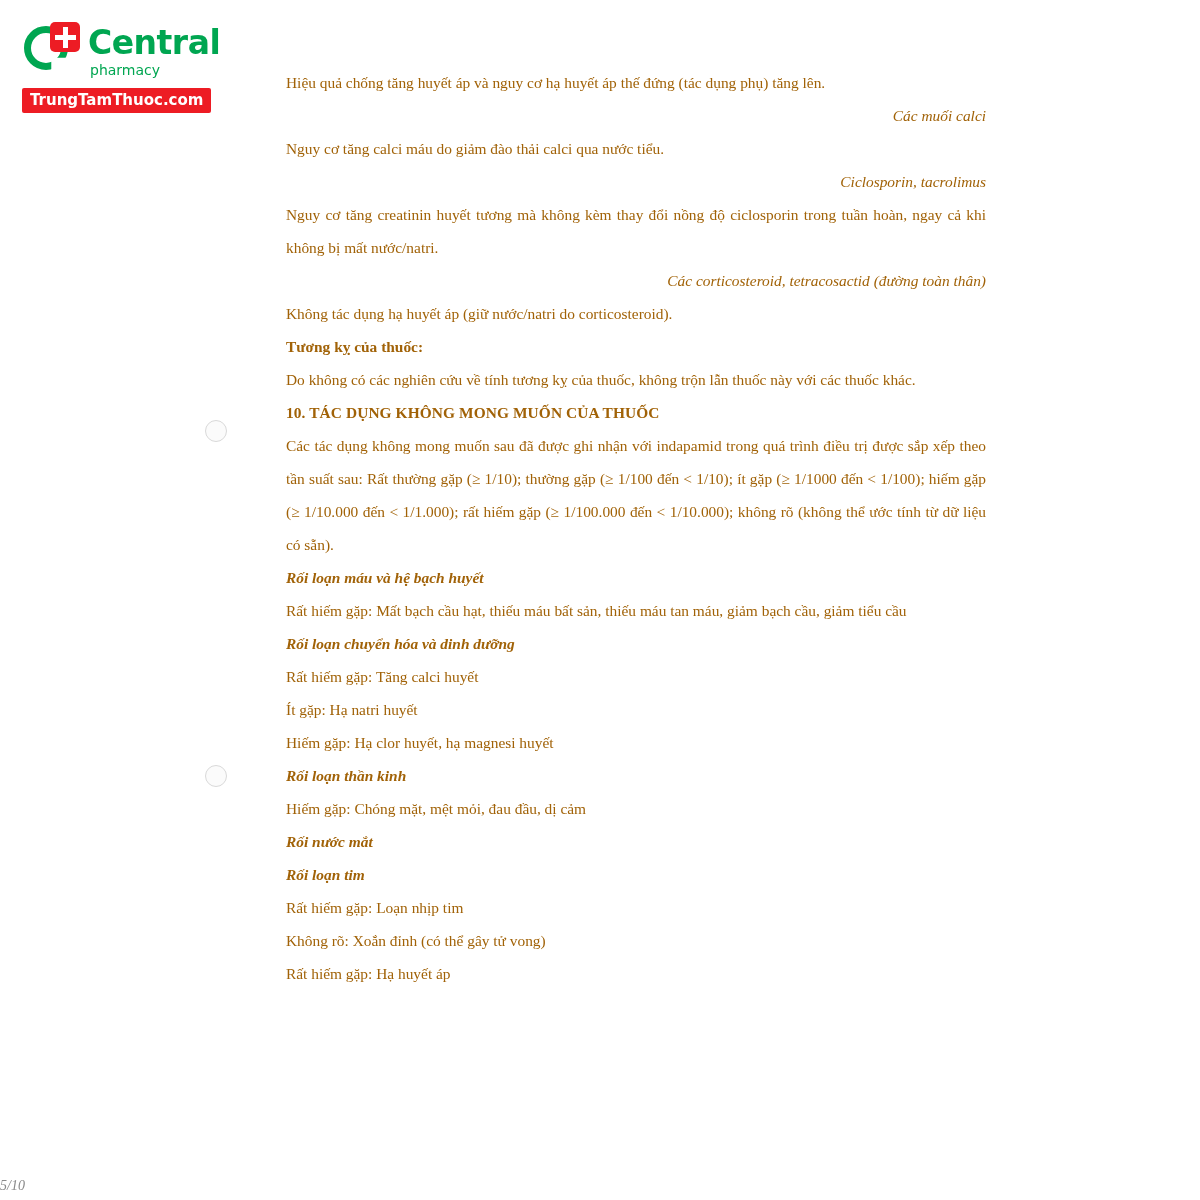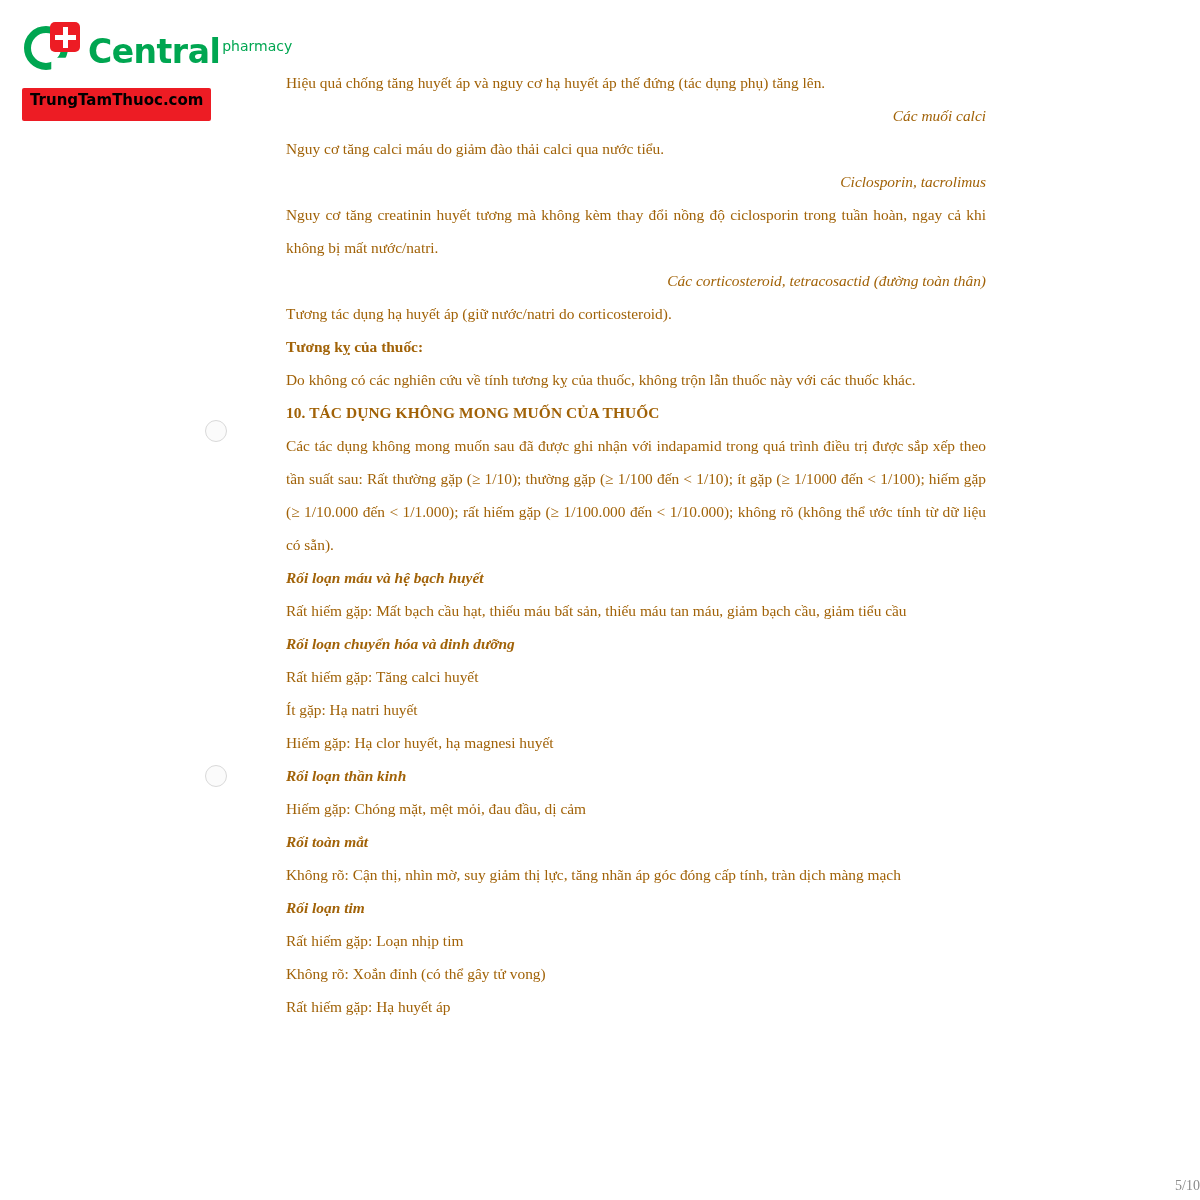--- a/index.html
+++ b/index.html
@@ -61,45 +61,45 @@
     background: #ffffff;
   }
   #logo-mark .cross-box:before {
     left: 13px; top: 5px; width: 5px; height: 21px;
   }
   #logo-mark .cross-box:after {
     left: 5px; top: 13px; width: 21px; height: 5px;
   }
   #logo-text {
     display: flex;
-    flex-direction: row;
+    flex-direction: column;
     line-height: 1;
   }
   #logo-title {
     font-family: "DejaVu Sans", sans-serif;
     font-size: 33px;
     font-weight: bold;
     color: #00a651;
     letter-spacing: -0.5px;
   }
   #logo-sub {
     font-family: "DejaVu Sans", sans-serif;
     font-size: 14px;
     color: #00a651;
     margin-top: 4px;
     margin-left: 2px;
   }
   #logo-url {
     margin-top: 8px;
     background: #ed1c24;
-    color: #000000;
+    color: #ffffff;
     font-family: "DejaVu Sans", sans-serif;
     font-size: 15px;
     font-weight: bold;
-    padding: 3px 8px 12px 8px;
+    padding: 3px 8px 4px 8px;
     display: inline-block;
     border-radius: 2px;
   }
 
   
   .punch-hole {
     position: absolute;
     width: 20px;
     height: 20px;
     border: 1px solid #d9d9d9;
@@ -140,24 +140,25 @@
     letter-spacing: 0.1px;
   }
   .underline-head {
     font-weight: bold;
   }
   #page-number {
     position: absolute;
     left: 0;
     right: 0;
     bottom: 6px;
-    text-align: right;
+    text-align: left;
     font-size: 14px;
     color: #8a8a8a;
     font-family: "Liberation Serif", serif;
+    font-style: italic;
   }
 </style>
 </head>
 <body>
 
 <div id="logo-block">
   <div id="logo-row">
     <div id="logo-mark">
       <div class="ring"></div>
       <div class="cross-box"></div>
@@ -173,34 +174,33 @@
 <div class="punch-hole" id="punch-hole-1"></div>
 <div class="punch-hole" id="punch-hole-2"></div>
 
 <div id="doc-body">
     <p class="para">Hiệu quả chống tăng huyết áp và nguy cơ hạ huyết áp thế đứng (tác dụng phụ) tăng lên.</p>
     <p class="subhead">Các muối calci</p>
     <p class="para">Nguy cơ tăng calci máu do giảm đào thải calci qua nước tiểu.</p>
     <p class="subhead">Ciclosporin, tacrolimus</p>
     <p class="para">Nguy cơ tăng creatinin huyết tương mà không kèm thay đổi nồng độ ciclosporin trong tuần hoàn, ngay cả khi không bị mất nước/natri.</p>
     <p class="subhead">Các corticosteroid, tetracosactid (đường toàn thân)</p>
-    <p class="para">Tương tác dụng hạ huyết áp (giữ nước/natri do corticosteroid).</p>
+    <p class="para">Không tác dụng hạ huyết áp (giữ nước/natri do corticosteroid).</p>
     <p class="underline-head">Tương kỵ của thuốc:</p>
     <p class="para">Do không có các nghiên cứu về tính tương kỵ của thuốc, không trộn lẫn thuốc này với các thuốc khác.</p>
     <p class="section-head">10. TÁC DỤNG KHÔNG MONG MUỐN CỦA THUỐC</p>
     <p class="para">Các tác dụng không mong muốn sau đã được ghi nhận với indapamid trong quá trình điều trị được sắp xếp theo tần suất sau: Rất thường gặp (≥ 1/10); thường gặp (≥ 1/100 đến &lt; 1/10); ít gặp (≥ 1/1000 đến &lt; 1/100); hiếm gặp (≥ 1/10.000 đến &lt; 1/1.000); rất hiếm gặp (≥ 1/100.000 đến &lt; 1/10.000); không rõ (không thể ước tính từ dữ liệu có sẵn).</p>
     <p class="subhead-bold">Rối loạn máu và hệ bạch huyết</p>
     <p class="para">Rất hiếm gặp: Mất bạch cầu hạt, thiếu máu bất sản, thiếu máu tan máu, giảm bạch cầu, giảm tiểu cầu</p>
     <p class="subhead-bold">Rối loạn chuyển hóa và dinh dưỡng</p>
     <p class="para">Rất hiếm gặp: Tăng calci huyết</p>
     <p class="para">Ít gặp: Hạ natri huyết</p>
     <p class="para">Hiếm gặp: Hạ clor huyết, hạ magnesi huyết</p>
     <p class="subhead-bold">Rối loạn thần kinh</p>
     <p class="para">Hiếm gặp: Chóng mặt, mệt mỏi, đau đầu, dị cảm</p>
-    <p class="subhead-bold">Rối toàn mắt</p>
-    <p class="para">Không rõ: Cận thị, nhìn mờ, suy giảm thị lực, tăng nhãn áp góc đóng cấp tính, tràn dịch màng mạch</p>
+    <p class="subhead-bold">Rối nước mắt</p>
     <p class="subhead-bold">Rối loạn tim</p>
     <p class="para">Rất hiếm gặp: Loạn nhịp tim</p>
     <p class="para">Không rõ: Xoắn đỉnh (có thể gây tử vong)</p>
     <p class="para">Rất hiếm gặp: Hạ huyết áp</p>
   </div>
 
 <div id="page-number">5/10</div>
 
 </body></html>

